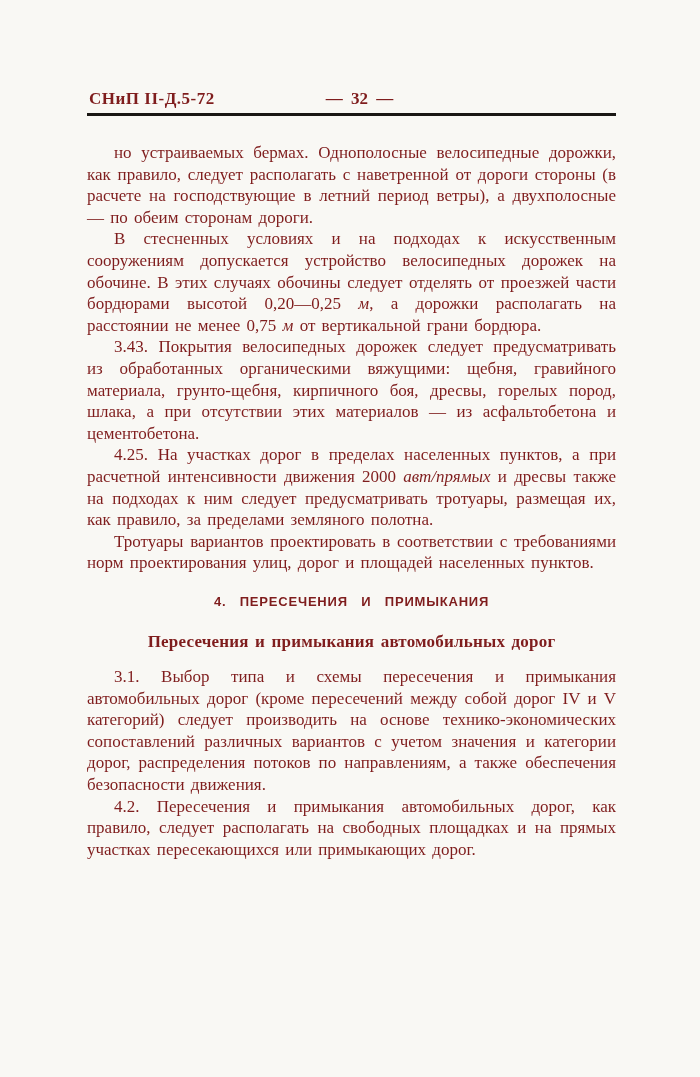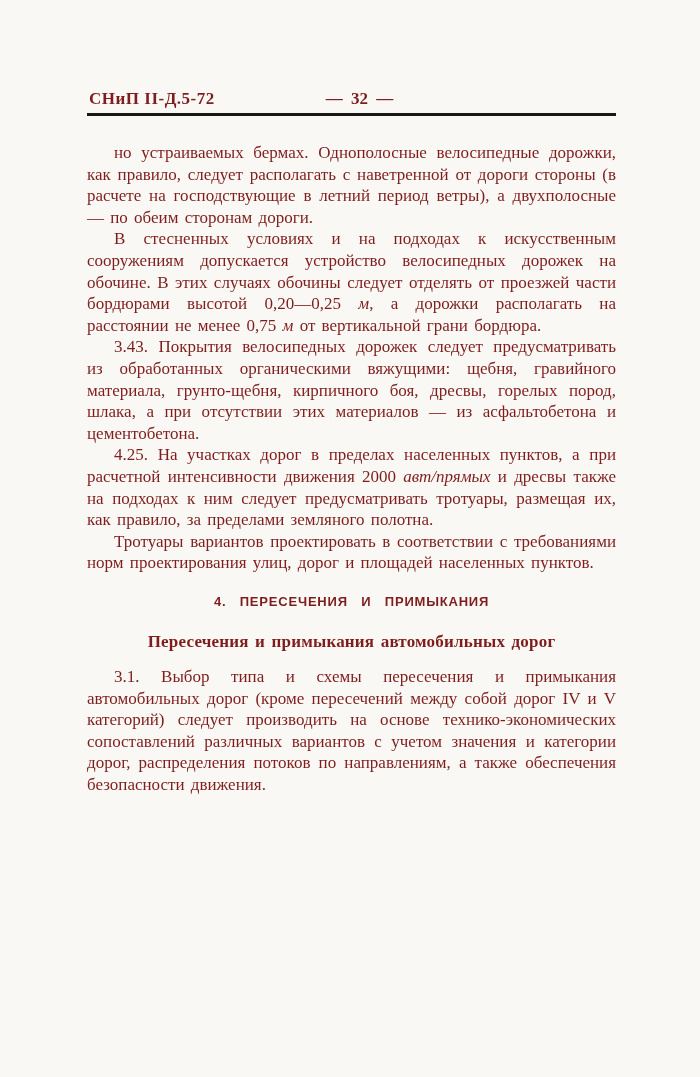--- a/index.html
+++ b/index.html
@@ -93,15 +93,16 @@
     <hr class="header-rule">
     <div class="page-content">
         <p class="para"><span>но устраиваемых бермах. Однополосные велосипедные дорожки, как правило, следует располагать с наветренной от дороги стороны (в расчете на господствующие в летний период ветры), а двухполосные — по обеим сторонам дороги.</span></p>
         <p class="para"><span>В стесненных условиях и на подходах к искусственным сооружениям допускается устройство велосипедных дорожек на обочине. В этих случаях обочины следует отделять от проезжей части бордюрами высотой 0,20—0,25 </span><span class="seg-italic">м</span><span>, а дорожки располагать на расстоянии не менее 0,75 </span><span class="seg-italic">м</span><span> от вертикальной грани бордюра.</span></p>
         <p class="para"><span class="seg-bold">3.43.</span><span> Покрытия велосипедных дорожек следует предусматривать из обработанных органическими вяжущими: щебня, гравийного материала, грунто-щебня, кирпичного боя, дресвы, горелых пород, шлака, а при отсутствии этих материалов — из асфальтобетона и цементобетона.</span></p>
         <p class="para"><span class="seg-bold">4.25.</span><span> На участках дорог в пределах населенных пунктов, а при расчетной интенсивности движения 2000 </span><span class="seg-italic">авт/прямых</span><span> и дресвы также на подходах к ним следует предусматривать тротуары, размещая их, как правило, за пределами земляного полотна.</span></p>
         <p class="para"><span>Тротуары вариантов проектировать в соответствии с требованиями норм проектирования улиц, дорог и площадей населенных пунктов.</span></p>
         <div class="heading-1">4. ПЕРЕСЕЧЕНИЯ И ПРИМЫКАНИЯ</div>
         <div class="heading-2">Пересечения и примыкания автомобильных дорог</div>
         <p class="para"><span class="seg-bold">3.1.</span><span> Выбор типа и схемы пересечения и примыкания автомобильных дорог (кроме пересечений между собой дорог IV и V категорий) следует производить на основе технико-экономических сопоставлений различных вариантов с учетом значения и категории дорог, распределения потоков по направлениям, а также обеспечения безопасности движения.</span></p>
+        <p class="para"><span class="seg-bold">4.2.</span><span> Пересечения и примыкания автомобильных дорог, как правило, следует располагать на свободных площадках и на прямых участках пересекающихся или примыкающих дорог.</span></p>
       </div>
   </div>
 </div>
 
 </body></html>

